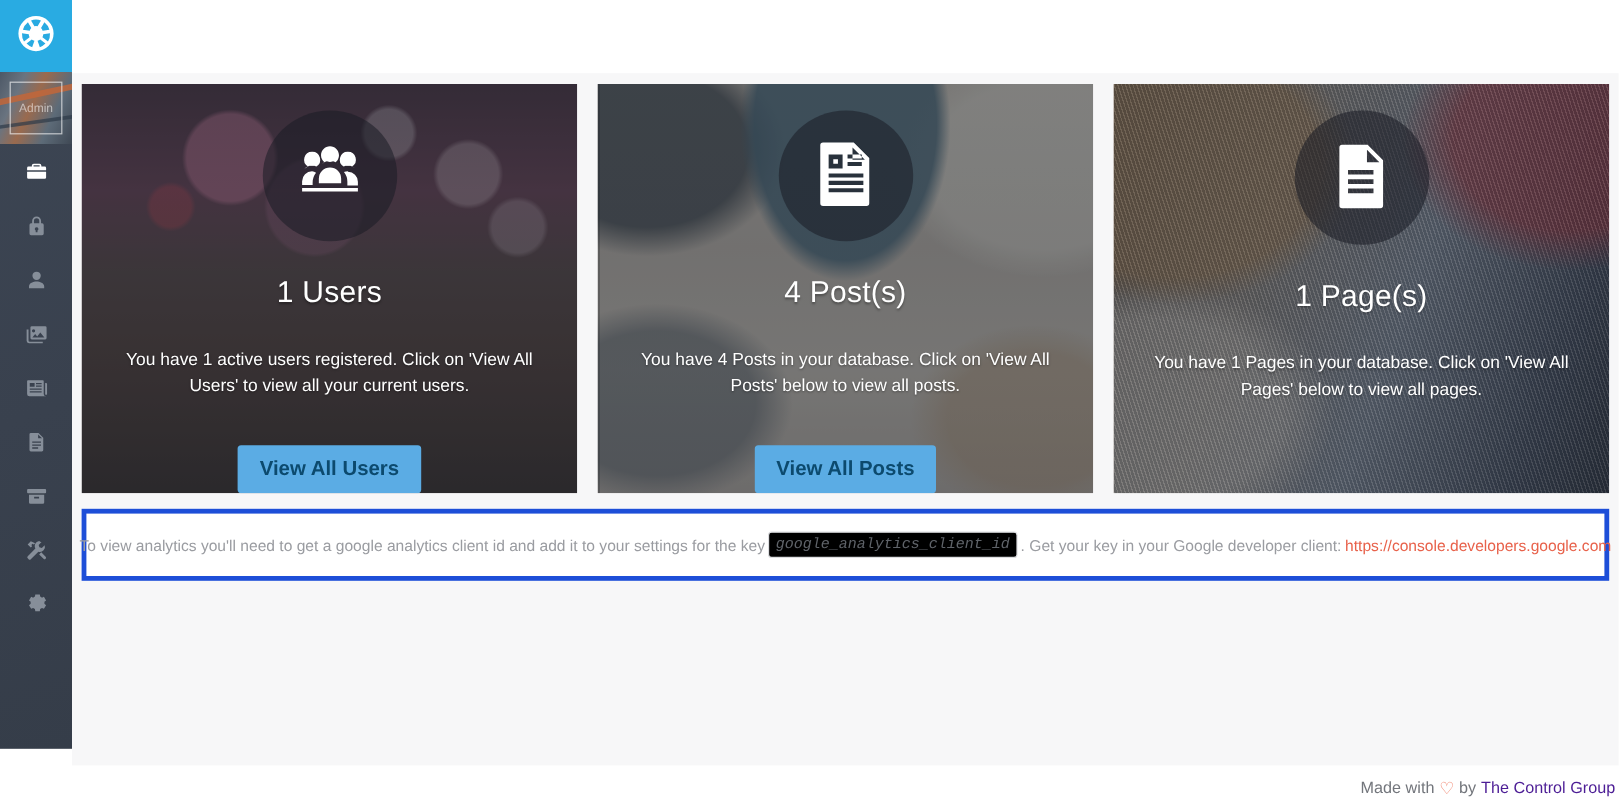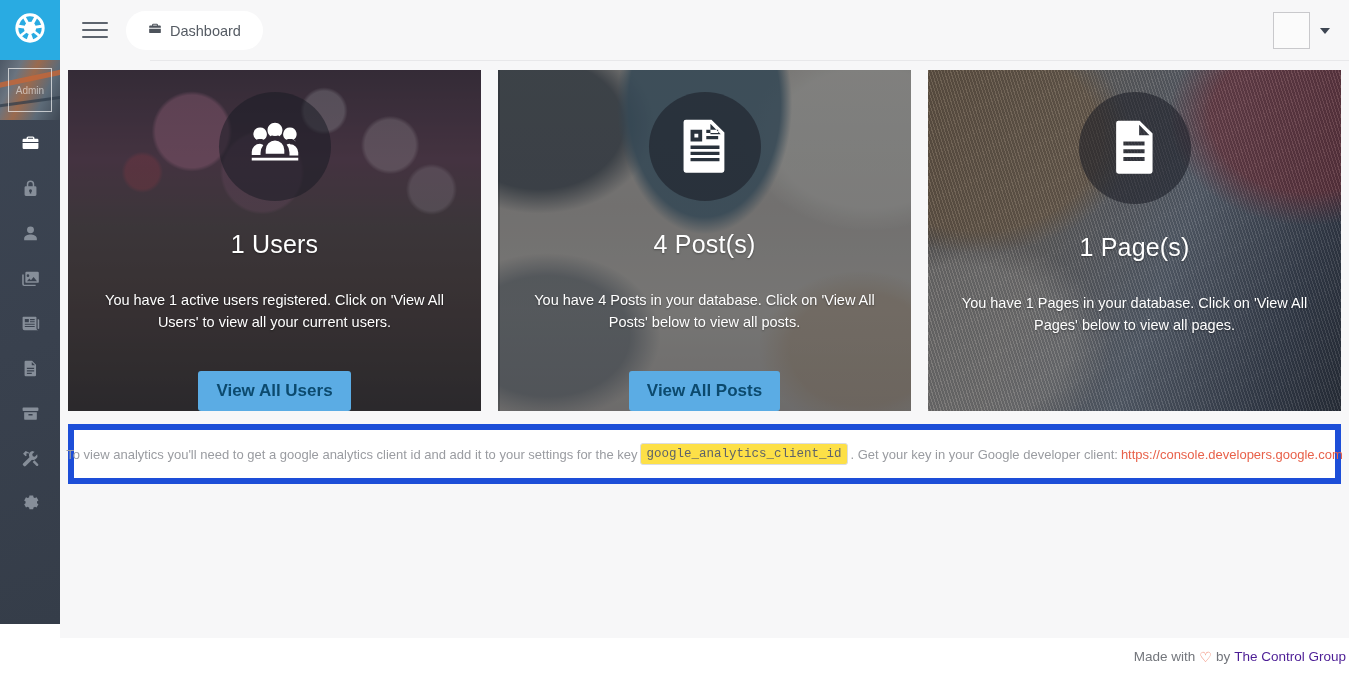--- a/index.html
+++ b/index.html
@@ -201,34 +201,35 @@
       radial-gradient(ellipse at 92% 14%, rgba(175,35,40,.65) 0 18%, transparent 26%),
       radial-gradient(ellipse at 8% 80%, rgba(215,205,190,.55) 0 20%, transparent 28%),
       linear-gradient(110deg, #6a5a48 0%, #8e8376 32%, #7d8590 58%, #3b4250 84%, #20242c 100%);
   }
 
   
   #analytics-notice {
     position: absolute; left: 8px; top: 363px;
     width: 1273px; height: 60px;
     background: #ffffff;
-    border: 6px solid #1d4ed8;
+    border: 4px solid #1d4ed8;
     display: flex; align-items: center; justify-content: center;
     font-size: 13px; color: #9a9ca1;
     white-space: nowrap;
   }
   #analytics-notice code {
     font-family: "Liberation Mono", monospace;
     font-size: 12.5px;
     color: #5f6369;
-    background: #fde047;
+    background: #000000;
     border: 1px solid #dcdde0;
     border-radius: 3px;
     padding: 3px 5px;
     margin: 0 3px;
+    font-style: italic;
   }
   #analytics-link { color: #e8614a; text-decoration: none; margin-left: 3px; cursor: pointer; }
 
   
   #footer {
     position: absolute; left: 0; bottom: 0;
     width: 1349px; height: 37px;
     background: #ffffff;
     display: flex; align-items: center; justify-content: flex-end;
     padding-right: 3px;
@@ -328,43 +329,20 @@
         <span>
           <svg viewBox="0 0 24 24">
               <path d="M12 8.3a3.7 3.7 0 1 0 0 7.4 3.7 3.7 0 0 0 0-7.4zm0 1.9a1.8 1.8 0 1 1 0 3.6 1.8 1.8 0 0 1 0-3.6zM10.6 1.8l-.33 2.2a8.4 8.4 0 0 0-1.9 1.1L6.3 4.2 4 8.1l1.8 1.35a8.4 8.4 0 0 0 0 2.2L4 13l2.3 3.9 2.07-.9a8.4 8.4 0 0 0 1.9 1.1l.33 2.2h4.8l.33-2.2a8.4 8.4 0 0 0 1.9-1.1l2.07.9 2.3-3.9-1.8-1.35a8.4 8.4 0 0 0 0-2.2L22 8.1l-2.3-3.9-2.07.9a8.4 8.4 0 0 0-1.9-1.1l-.33-2.2h-4.8z"></path>
             </svg>
         </span>
       </div>
 
     </div>
   </div>
 
-  <div id="header">
-    <div id="header-border"></div>
-
-    <div id="hamburger">
-      <span></span>
-      <span></span>
-      <span></span>
-    </div>
-
-    <div id="breadcrumb">
-      <span>
-        <svg viewBox="0 0 24 24">
-            <path d="M9 3a2 2 0 0 0-2 2v1H3.5A1.5 1.5 0 0 0 2 7.5V10h20V7.5A1.5 1.5 0 0 0 20.5 6H17V5a2 2 0 0 0-2-2H9zm0 1.8h6c.11 0 .2.09.2.2v1H8.8V5c0-.11.09-.2.2-.2zM2 11.4v6.1A1.5 1.5 0 0 0 3.5 19h17a1.5 1.5 0 0 0 1.5-1.5v-6.1H2z"></path>
-          </svg>
-      </span>
-      <span>Dashboard</span>
-    </div>
-
-    <div id="profile-menu">
-      <div id="profile-avatar"></div>
-      <div id="profile-caret"></div>
-    </div>
-  </div>
 
   <div id="main">
 
     <div id="cards">
 
       <div class="card">
         <div class="card-bg bg-users"></div>
         <div class="card-overlay"></div>
         <div class="card-inner">
           <div class="card-icon-circle">

